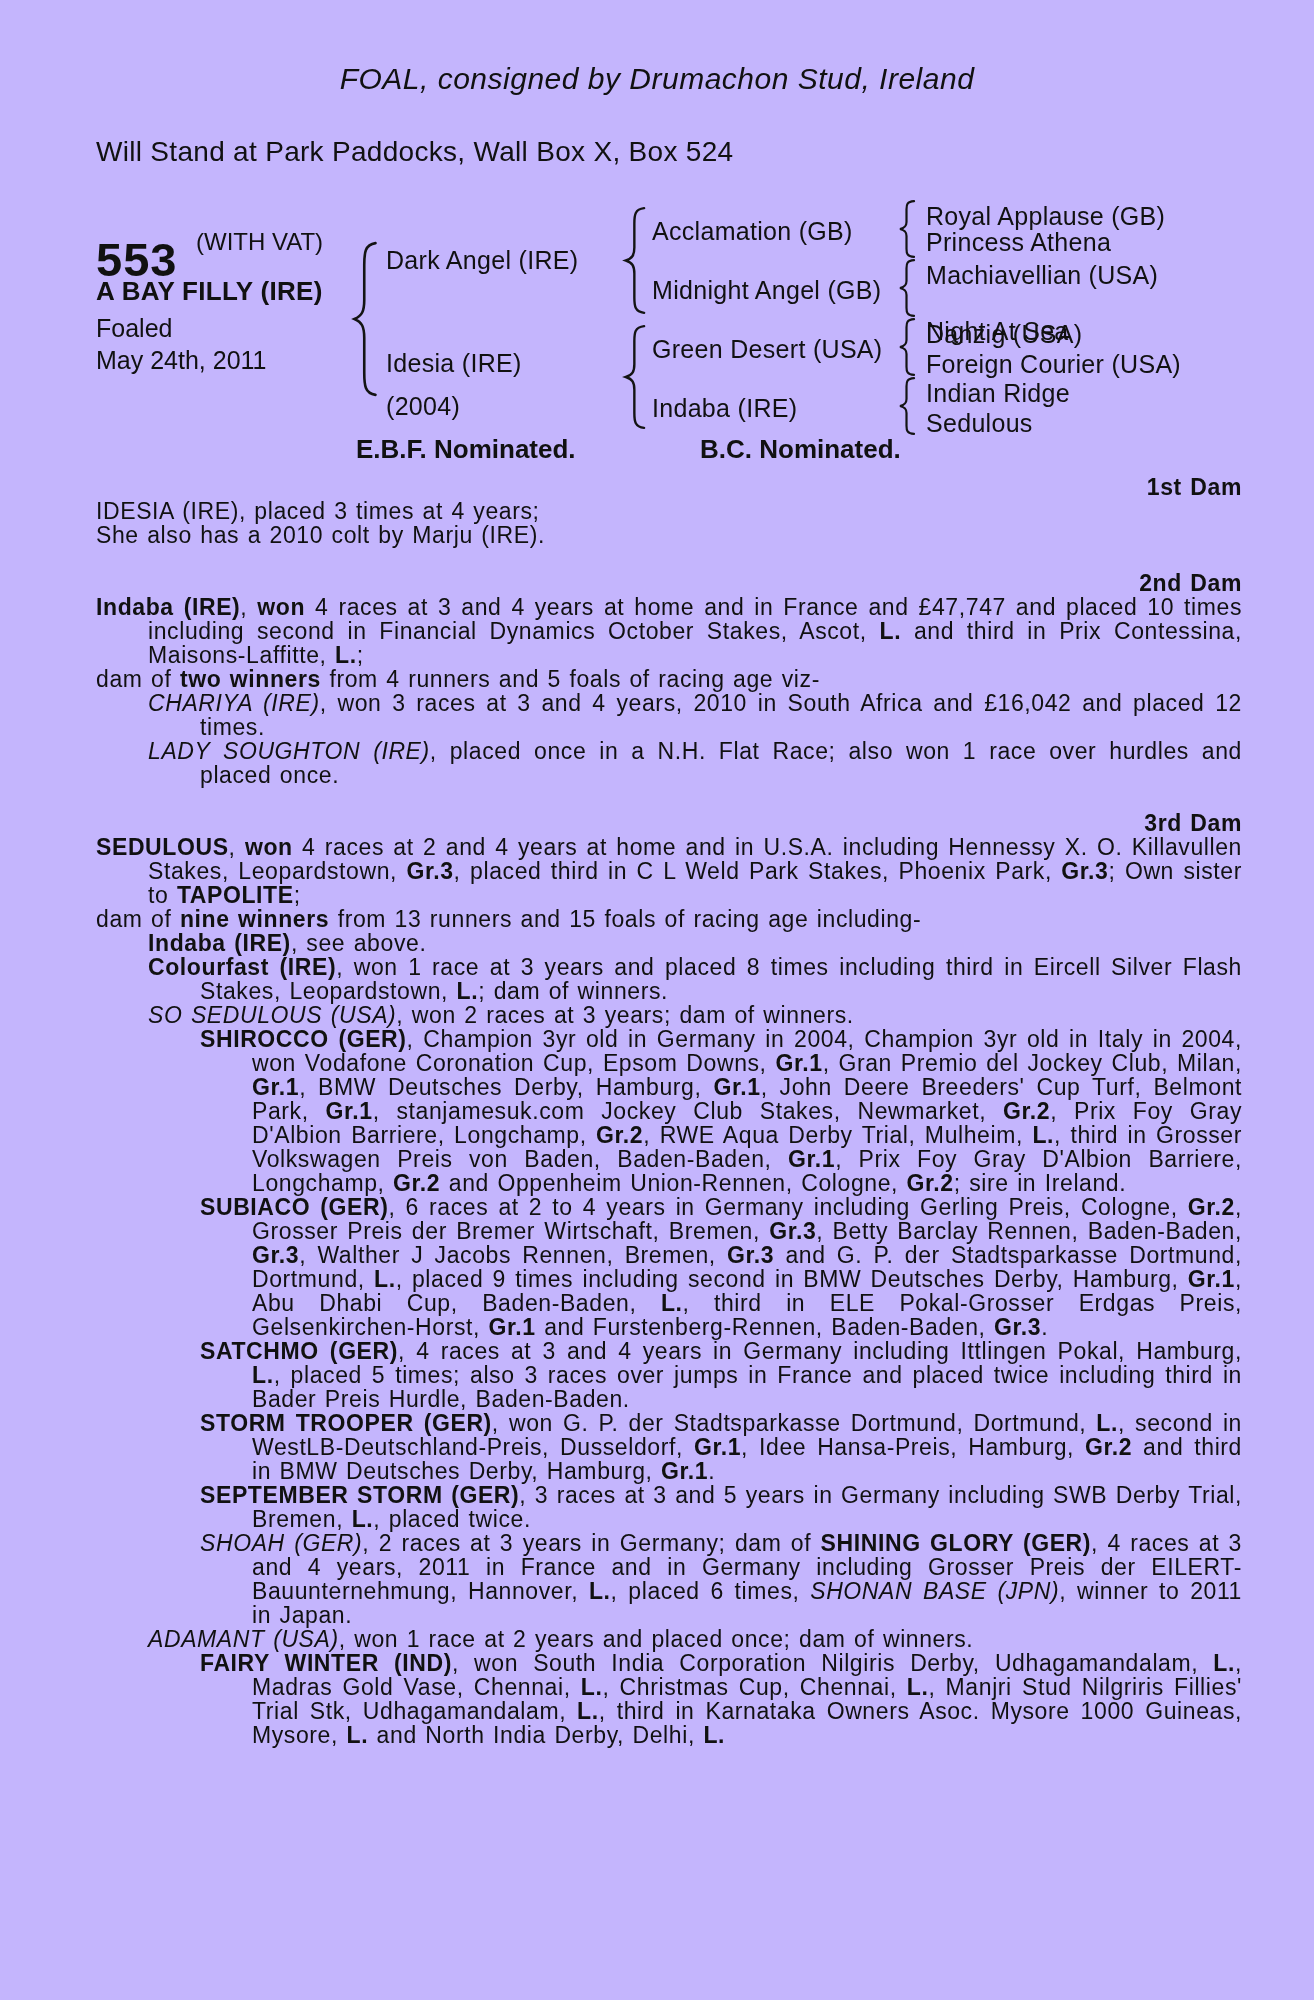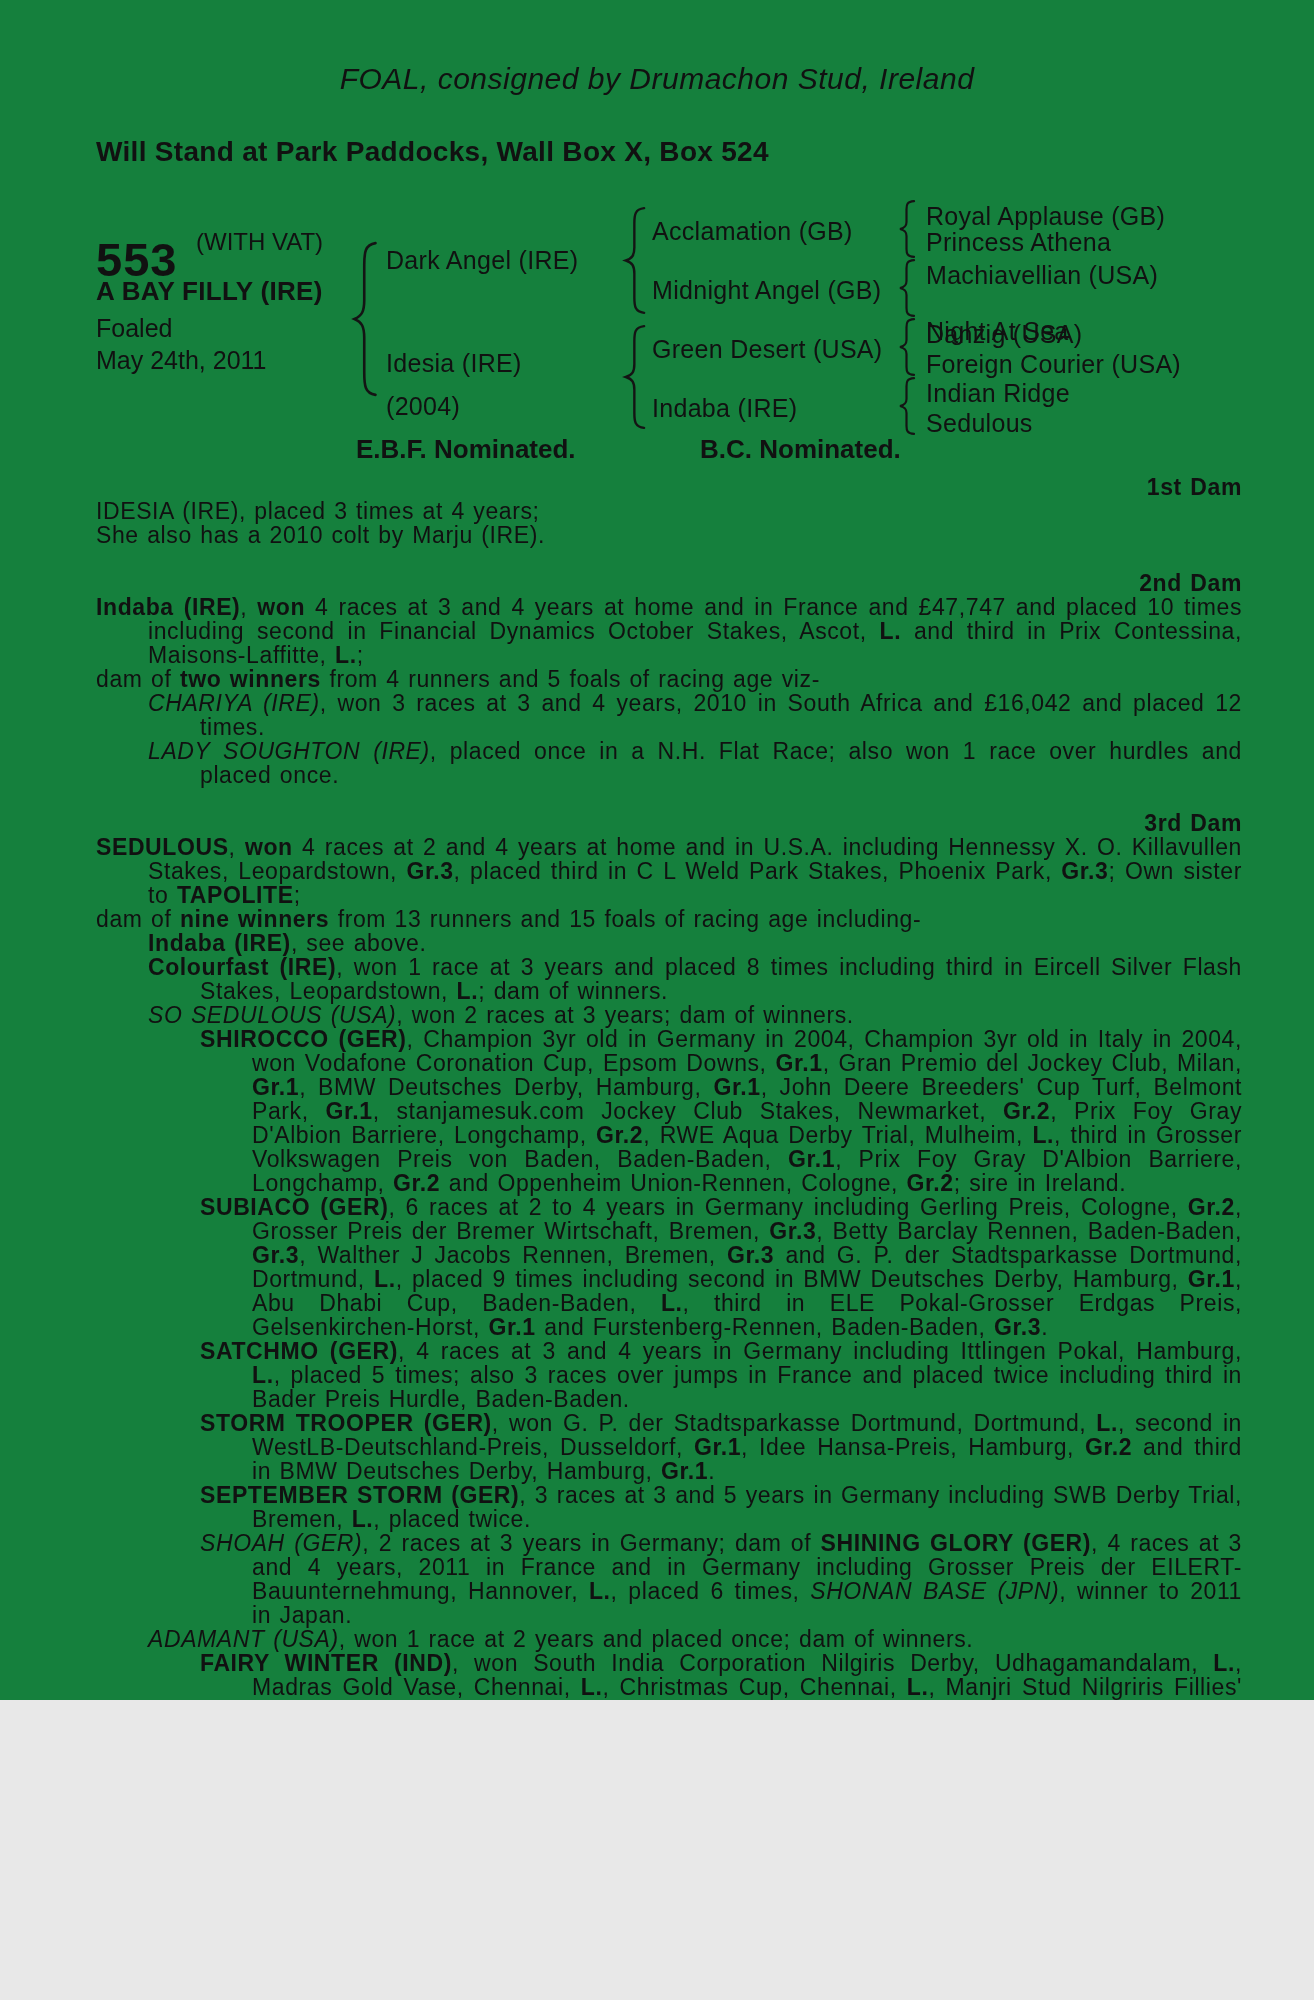--- a/index.html
+++ b/index.html
@@ -1,23 +1,23 @@
 <!DOCTYPE html>
 <html><head>
 <meta charset="utf-8">
 <style>
   html,body{margin:0;padding:0;background:#e8e8e8;}
   .page{
-    position:relative;width:1314px;height:1700px;margin:0 auto;
-    background:#15803d;color:#111;overflow:hidden;
+    position:relative;width:1314px;height:2000px;margin:0 auto;
+    background:#c4b5fd;color:#111;overflow:hidden;
     font-family:"Liberation Sans",sans-serif;
   }
   .abs{position:absolute;white-space:nowrap;}
   .consign{width:1314px;text-align:center;font-style:italic;font-size:30px;letter-spacing:.5px;}
-  .stand{font-weight:bold;font-size:28px;letter-spacing:.3px;}
+  .stand{font-weight:normal;font-size:28px;letter-spacing:.3px;}
   .lotnum{font-weight:bold;font-size:47px;letter-spacing:1px;margin-top:24px;}
   .vat{font-size:24px;}
   .lotdesc{font-weight:bold;font-size:26px;letter-spacing:.3px;}
   .lotline{font-size:25px;}
   .ped-name{position:absolute;font-size:25px;letter-spacing:.3px;white-space:nowrap;}
   .nominated{position:absolute;font-weight:bold;font-size:26px;white-space:nowrap;}
   .brace{position:absolute;}
   .brace path{stroke:#141414;fill:none;stroke-linecap:round;}
   .body-block{
     position:absolute;left:96px;top:475px;width:1146px;

